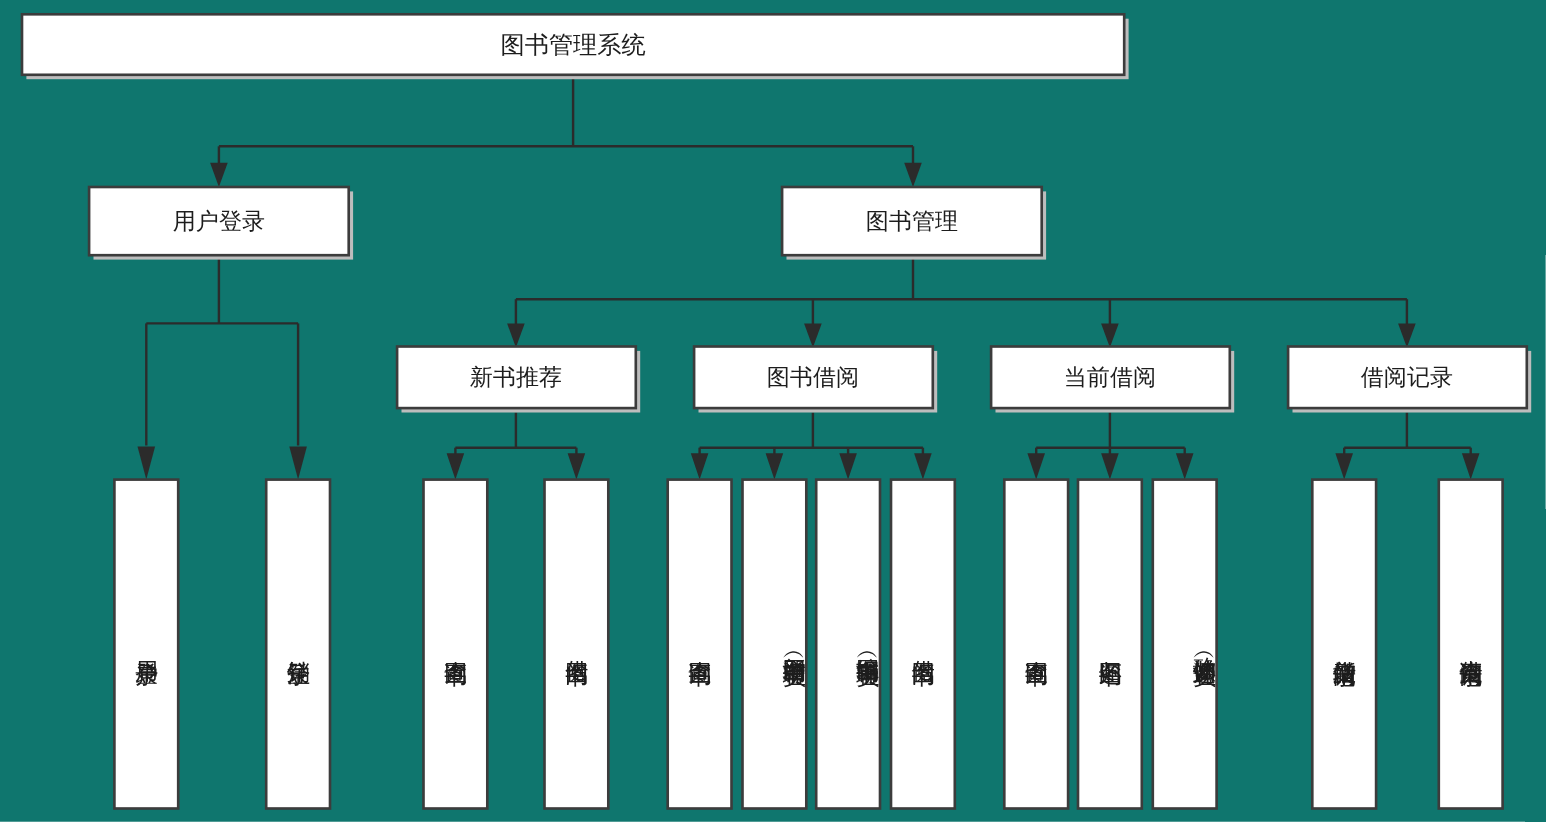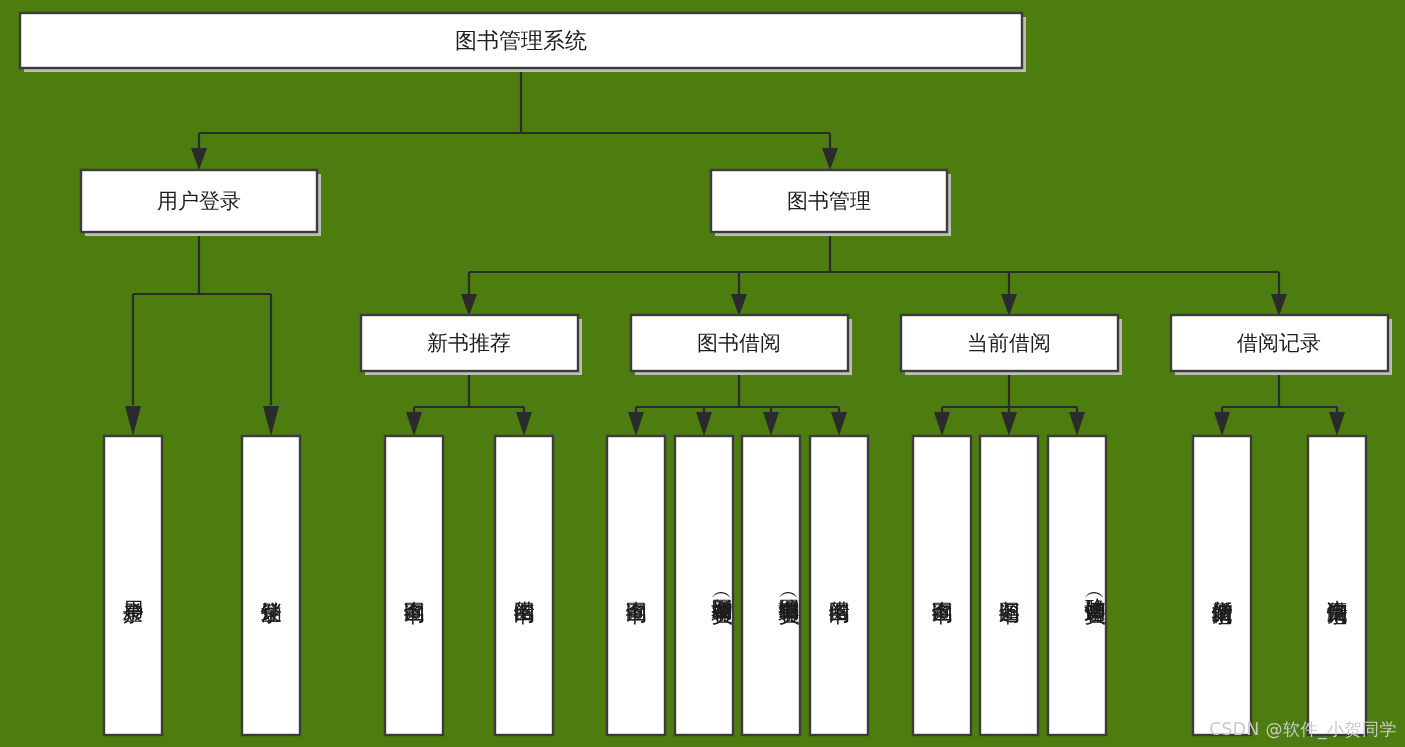--- a/index.html
+++ b/index.html
@@ -10,21 +10,21 @@
   body {
     width: 1405px;
     height: 747px;
     font-family: "DejaVu Sans", "Liberation Sans", sans-serif;
     overflow: hidden;
   }
   #diagram-root {
     position: relative;
     width: 1405px;
     height: 747px;
-    background: #4d7c0f;
+    background: #0f766e;
   }
   svg#tree-svg {
     position: absolute;
     left: 0;
     top: 0;
     width: 1405px;
     height: 747px;
     display: block;
   }
   .node-box {
@@ -236,15 +236,14 @@
   <div class="vlabel" style="left:742px; top:436px; width:58px; height:299px; display:flex; align-items:flex-start; justify-content:center;">编辑图书（管理员）</div>
   <div class="vlabel" style="left:810px; top:436px; width:58px; height:299px; display:flex; align-items:center; justify-content:center;">借阅图书</div>
 
   <div class="vlabel" style="left:913px; top:436px; width:58px; height:299px; display:flex; align-items:center; justify-content:center;">查询图书</div>
   <div class="vlabel" style="left:980px; top:436px; width:58px; height:299px; display:flex; align-items:center; justify-content:center;">归还图书</div>
   <div class="vlabel" style="left:1048px; top:436px; width:58px; height:299px; display:flex; align-items:flex-start; justify-content:center;">确认归还（管理员）</div>
 
   <div class="vlabel" style="left:1193px; top:436px; width:58px; height:299px; display:flex; align-items:center; justify-content:center;">新增借阅记录</div>
   <div class="vlabel" style="left:1308px; top:436px; width:58px; height:299px; display:flex; align-items:center; justify-content:center;">查询借阅记录</div>
 
-  <div id="watermark">CSDN @软件_小贺同学</div>
 
 </div>
 
 </body></html>

